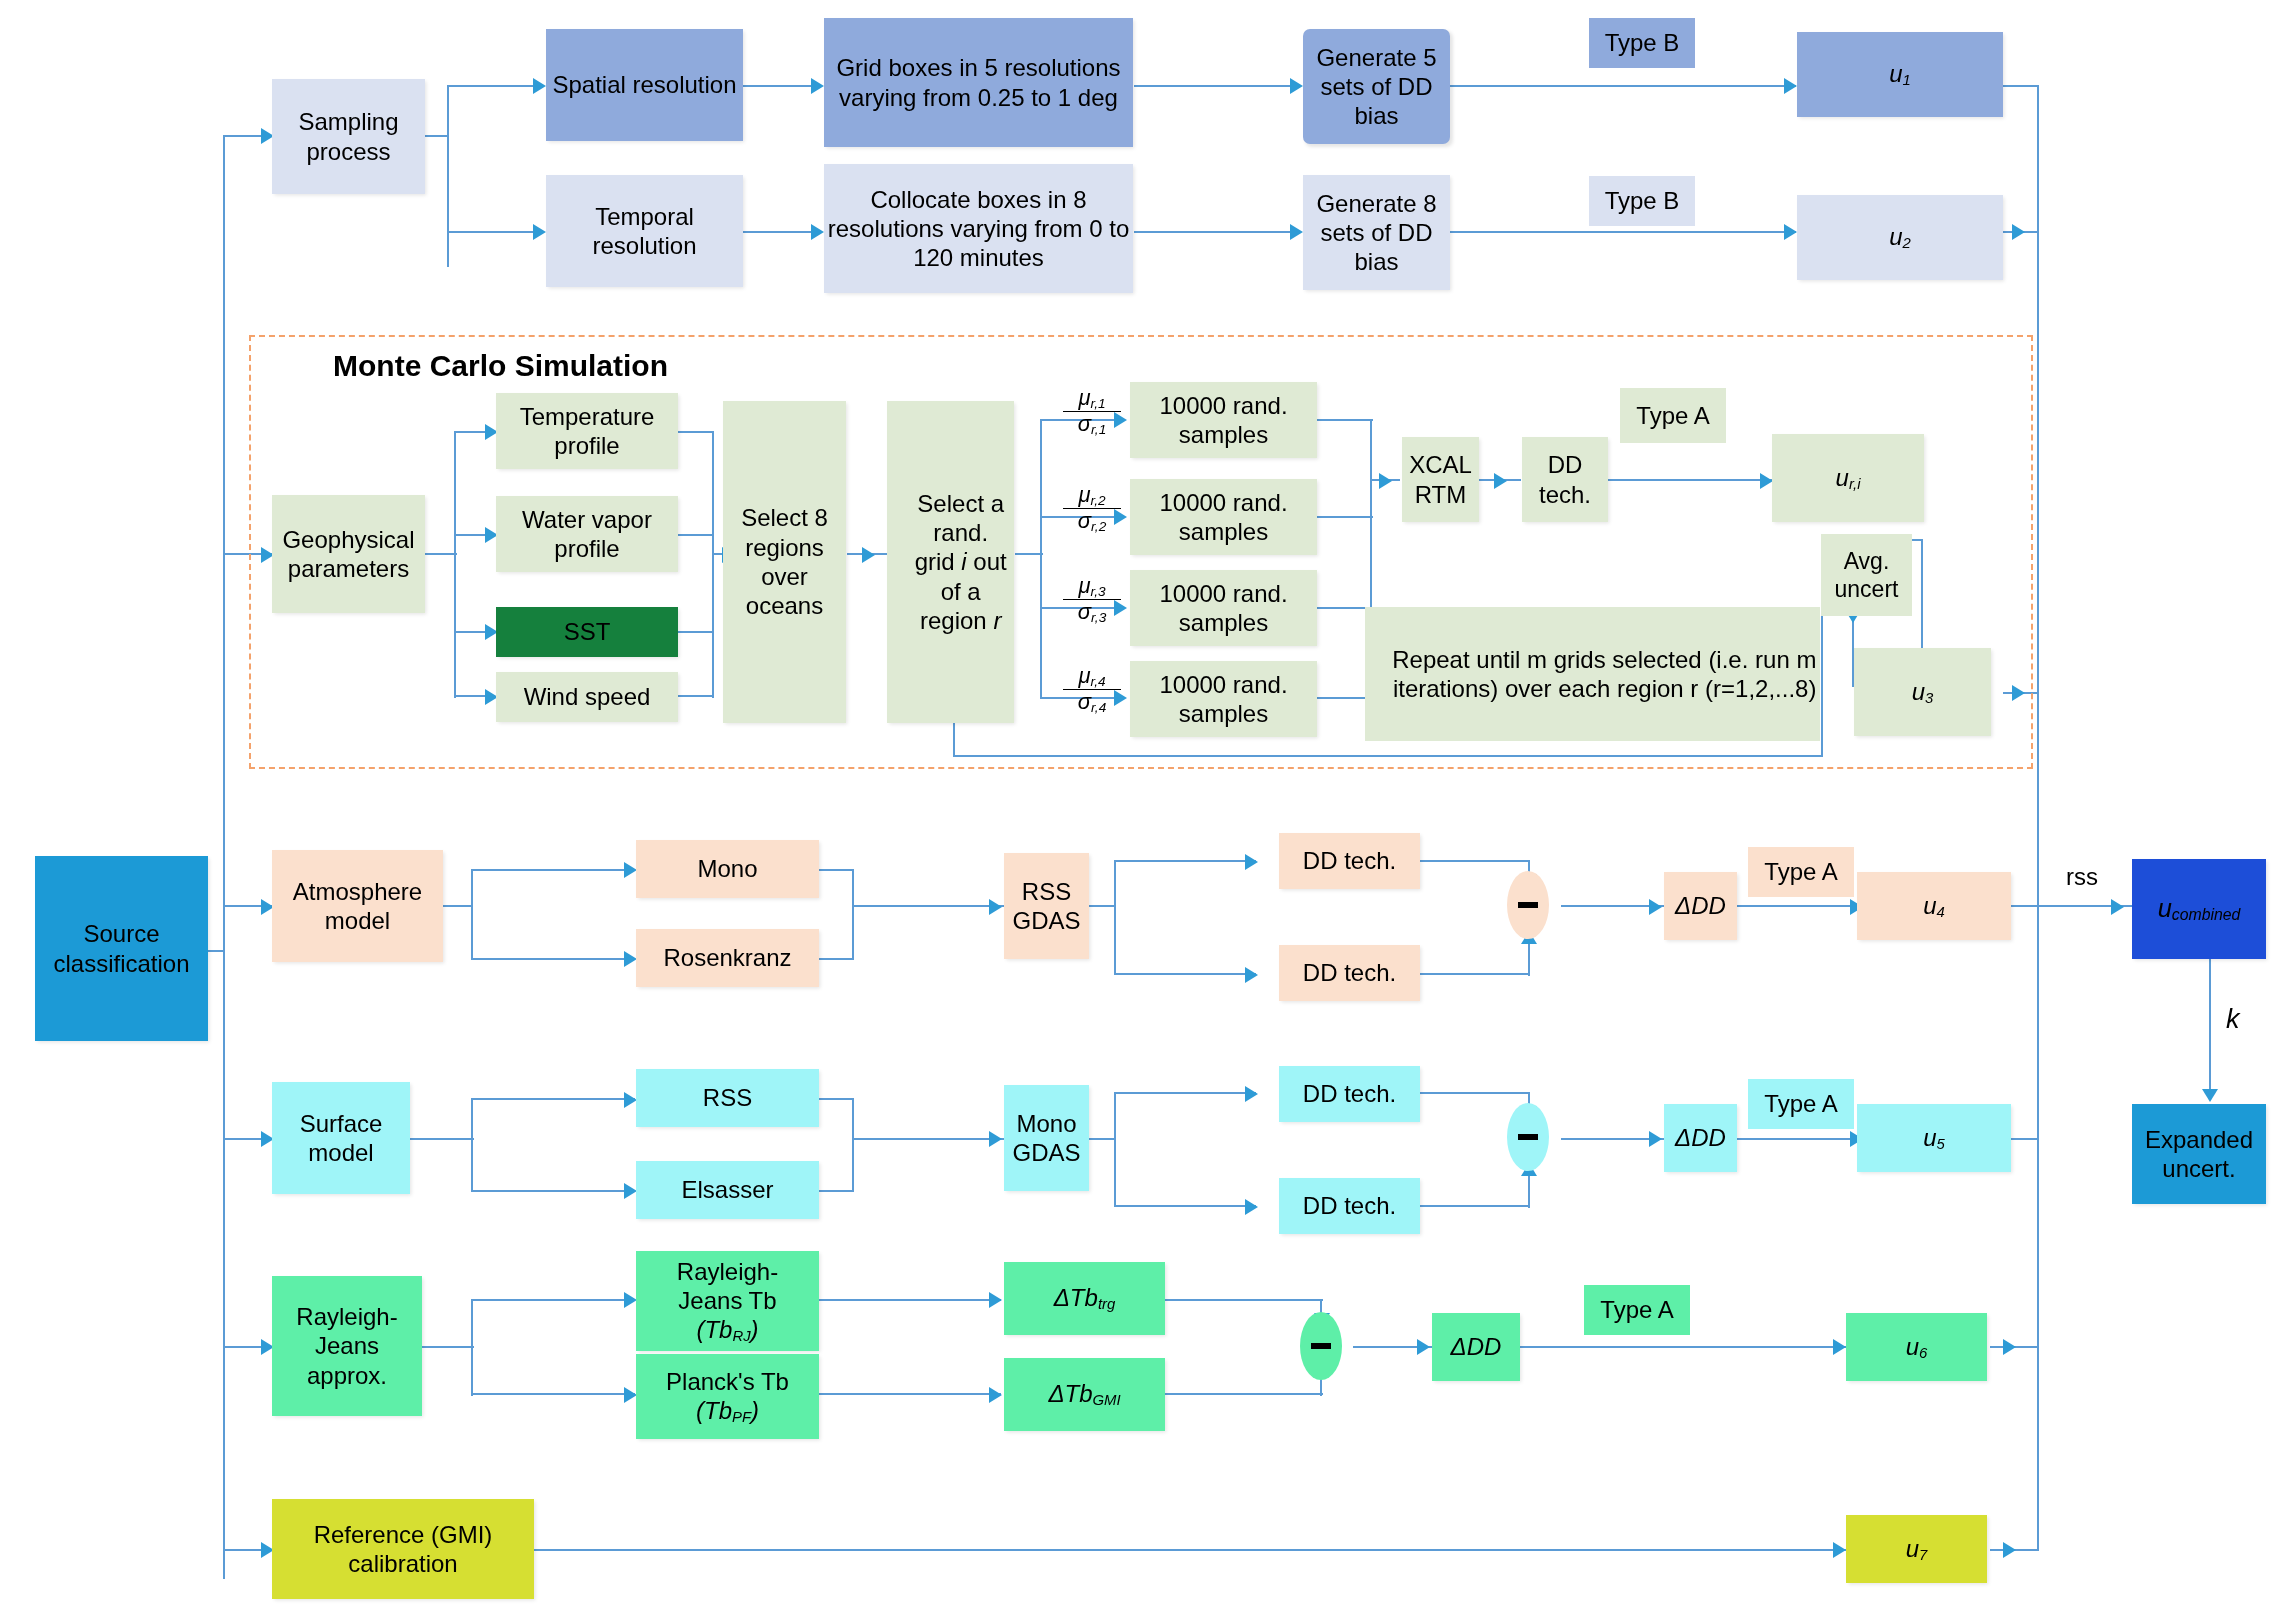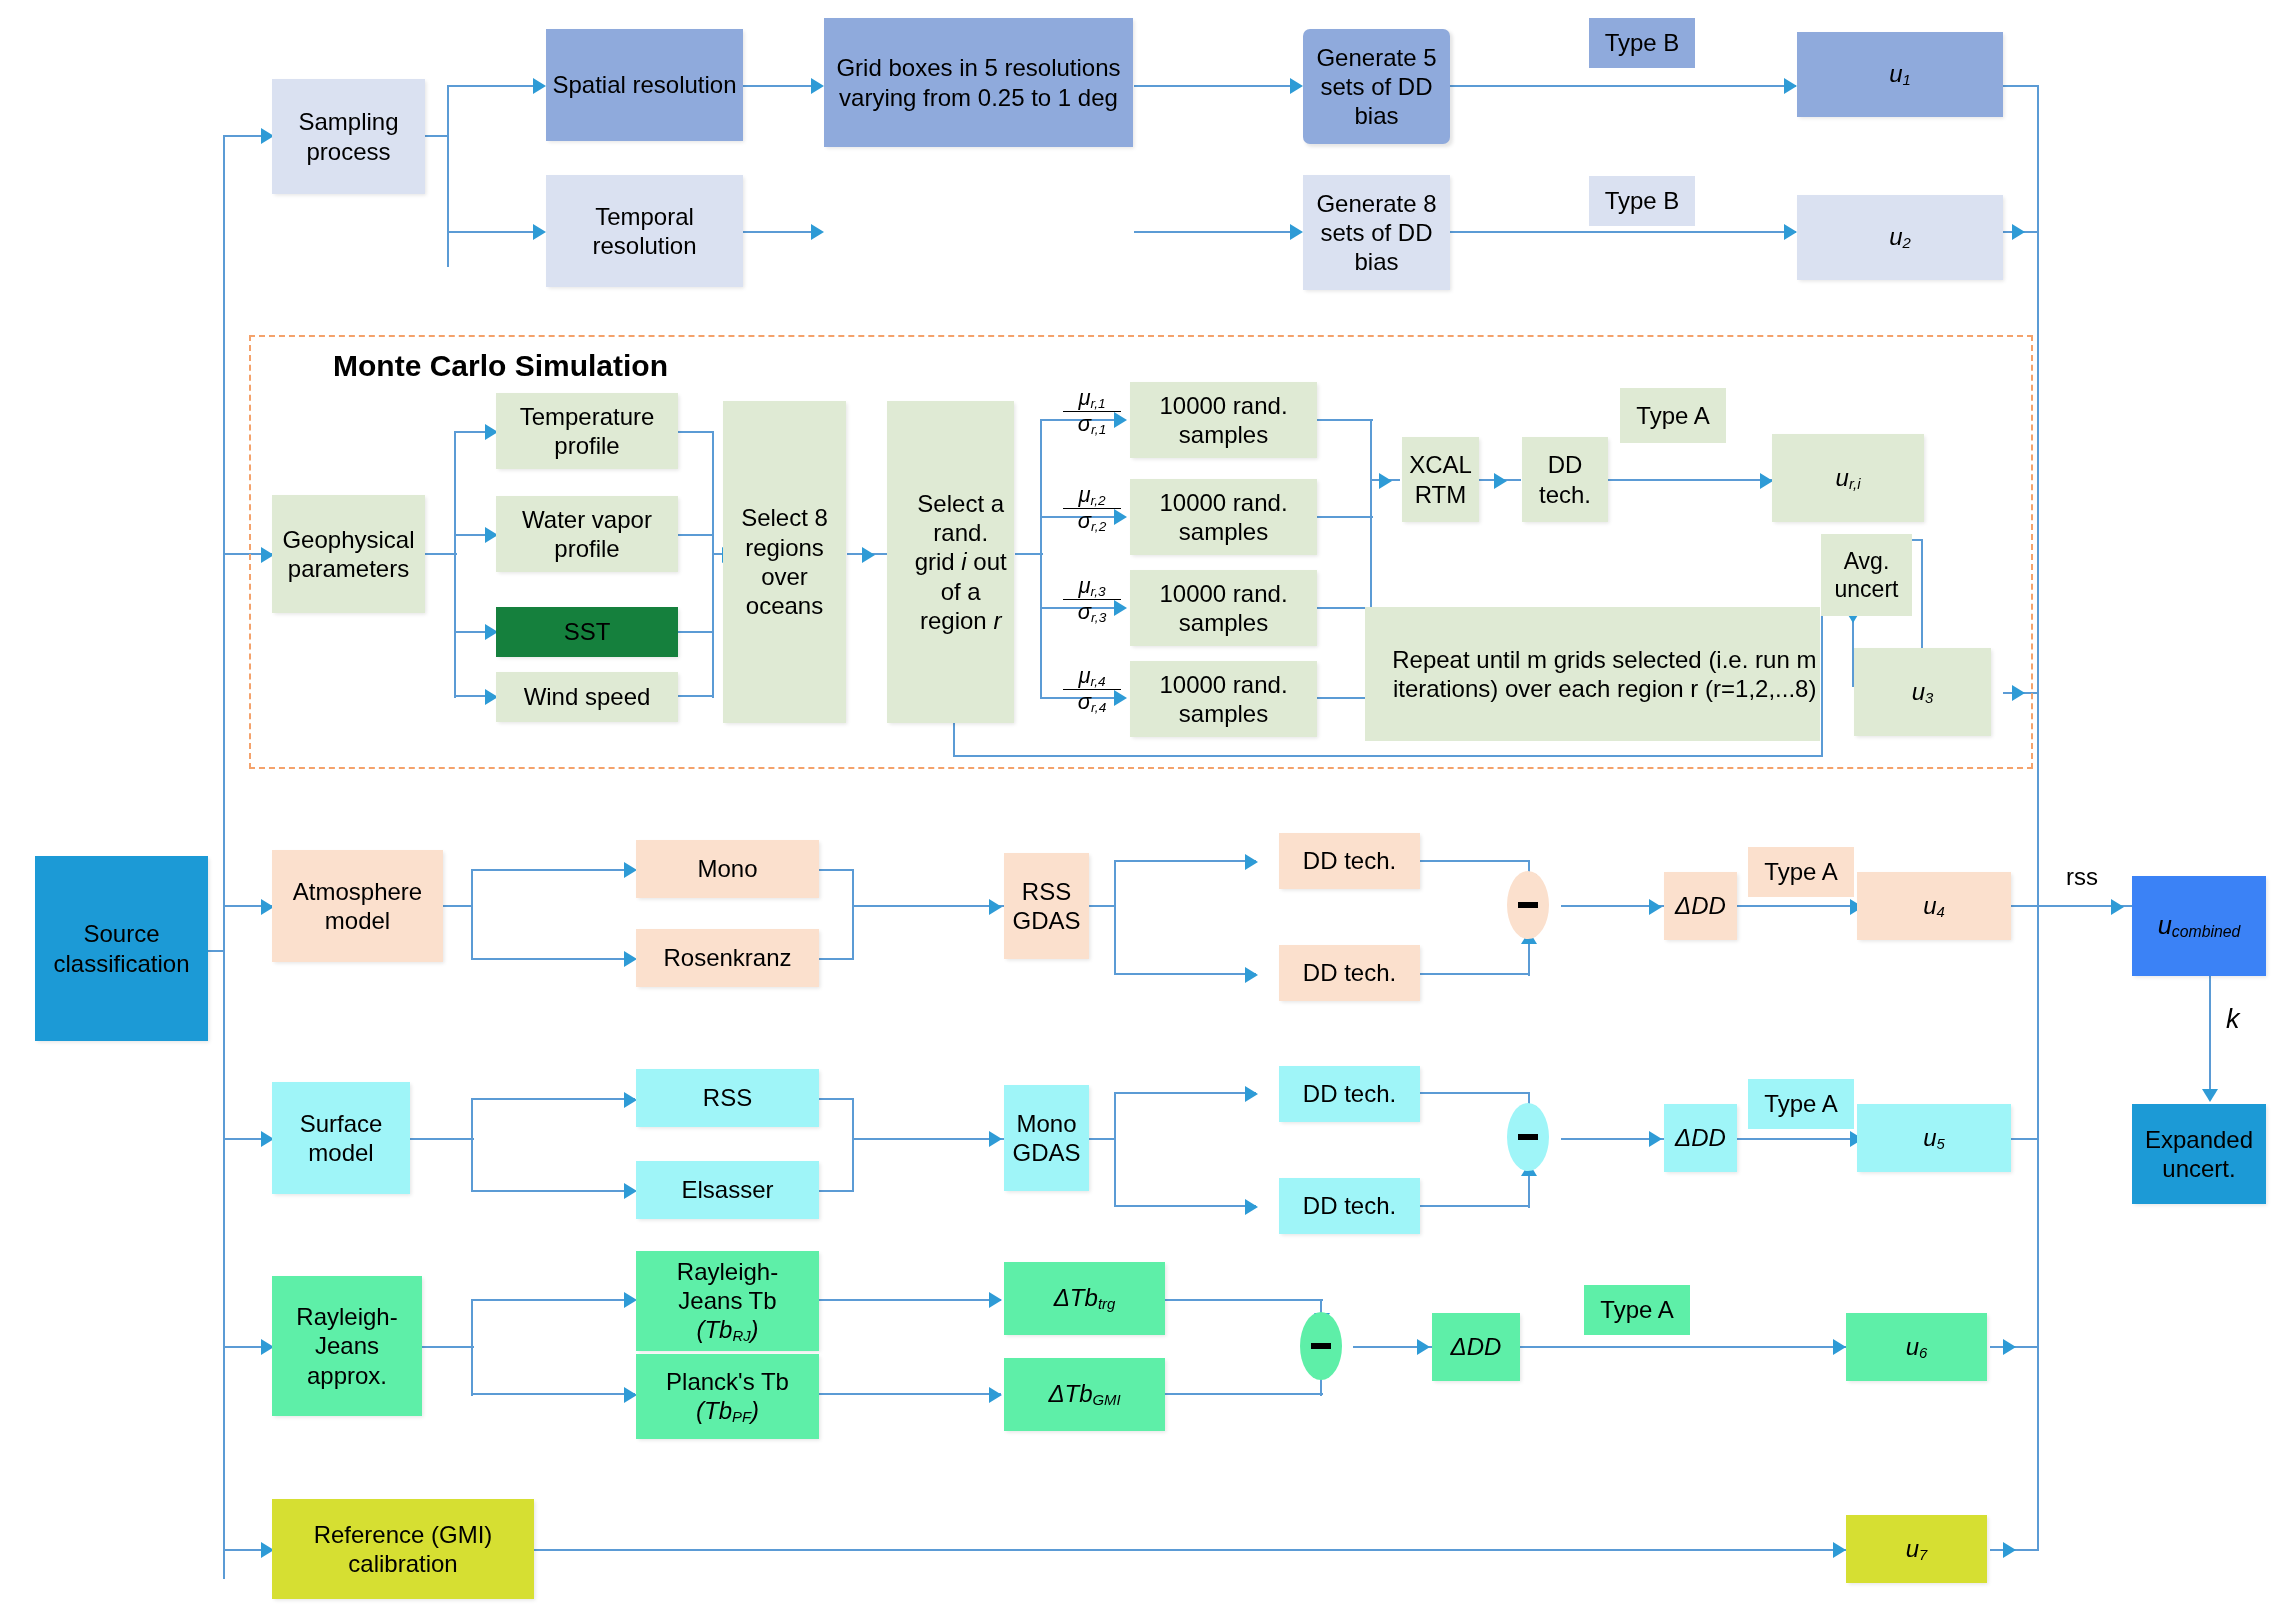--- a/index.html
+++ b/index.html
@@ -241,20 +241,21 @@
 
   <div class="mc" style="left:249px;top:335px;width:1784px;height:434px;"></div>
   <div class="mctitle" style="left:333px;top:349px;">Monte Carlo Simulation</div>
 
   <div class="box" style="left:35px;top:856px;width:173px;height:185px;background:#1C9AD6;">Source classification</div>
 
   <div class="box" style="left:272px;top:79px;width:153px;height:115px;background:#DAE1F1;">Sampling process</div>
   <div class="box" style="left:546px;top:29px;width:197px;height:112px;background:#8FAADC;">Spatial resolution</div>
   <div class="box" style="left:546px;top:175px;width:197px;height:112px;background:#DAE1F1;">Temporal resolution</div>
   <div class="box" style="left:824px;top:18px;width:309px;height:129px;background:#8FAADC;">Grid boxes in 5 resolutions varying from 0.25 to 1 deg</div>
+  <div class="box" style="left:824px;top:164px;width:309px;height:129px;background:#DAE1F1;">Collocate boxes in 8 resolutions varying from 0 to 120 minutes</div>
   <div class="box" style="left:1303px;top:29px;width:147px;height:115px;background:#8FAADC;border-radius:7px;">Generate 5 sets of DD bias</div>
   <div class="box" style="left:1303px;top:175px;width:147px;height:115px;background:#DAE1F1;">Generate 8 sets of DD bias</div>
   <div class="box nosh" style="left:1589px;top:18px;width:106px;height:50px;background:#8FAADC;">Type B</div>
   <div class="box nosh" style="left:1589px;top:176px;width:106px;height:50px;background:#DAE1F1;">Type B</div>
   <div class="box" style="left:1797px;top:32px;width:206px;height:85px;background:#8FAADC;">
     <span class="ital"><span>u</span><sub>1</sub></span>
   </div>
   <div class="box" style="left:1797px;top:195px;width:206px;height:85px;background:#DAE1F1;">
     <span class="ital"><span>u</span><sub>2</sub></span>
   </div>
@@ -363,20 +364,20 @@
   <div class="box" style="left:1846px;top:1313px;width:141px;height:68px;background:#5EEFA8;">
     <span class="ital"><span>u</span><sub>6</sub></span>
   </div>
 
   <div class="box" style="left:272px;top:1499px;width:262px;height:100px;background:#D6DF32;">Reference (GMI) calibration</div>
   <div class="box" style="left:1846px;top:1515px;width:141px;height:68px;background:#D6DF32;">
     <span class="ital"><span>u</span><sub>7</sub></span>
   </div>
 
   <div class="plain" style="left:2066px;top:863px;">rss</div>
-  <div class="box" style="left:2132px;top:859px;width:134px;height:100px;background:#3b82f6;font-size:25.5px;margin-top:17px;">
+  <div class="box" style="left:2132px;top:859px;width:134px;height:100px;background:#1d4ed8;font-size:25.5px;">
     <span class="ital"><span>u</span><sub>combined</sub></span>
   </div>
   <div class="plain ital" style="left:2226px;top:1004px;font-size:27px;">k</div>
   <div class="box" style="left:2132px;top:1104px;width:134px;height:100px;background:#1C9AD6;">Expanded uncert.</div>
 
 </div>
 
 
 </body></html>

